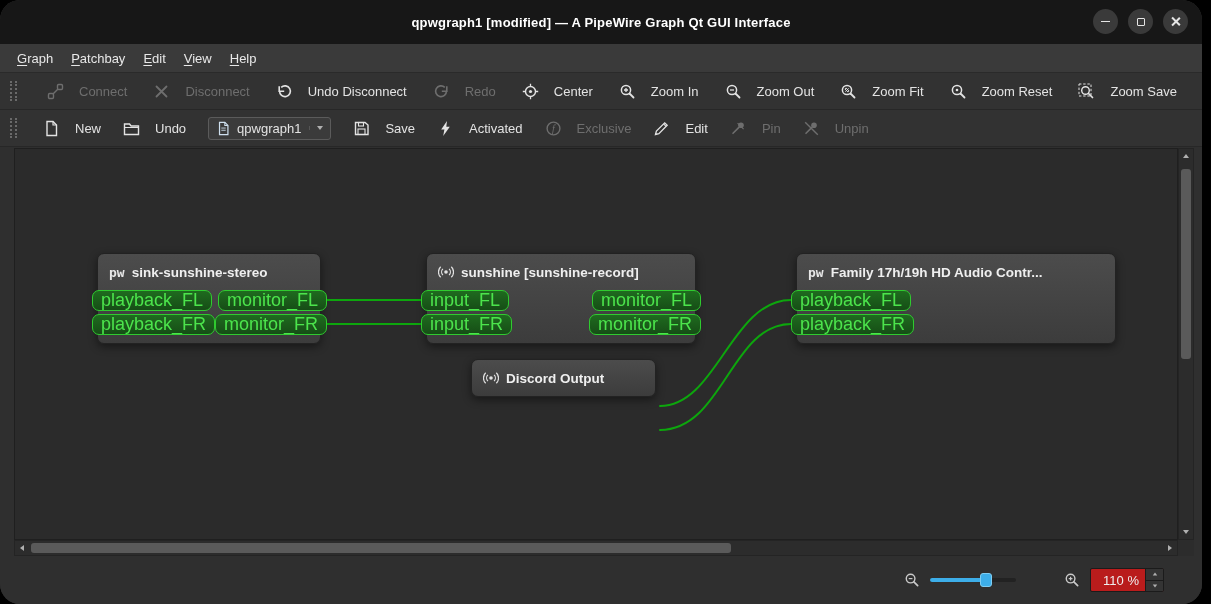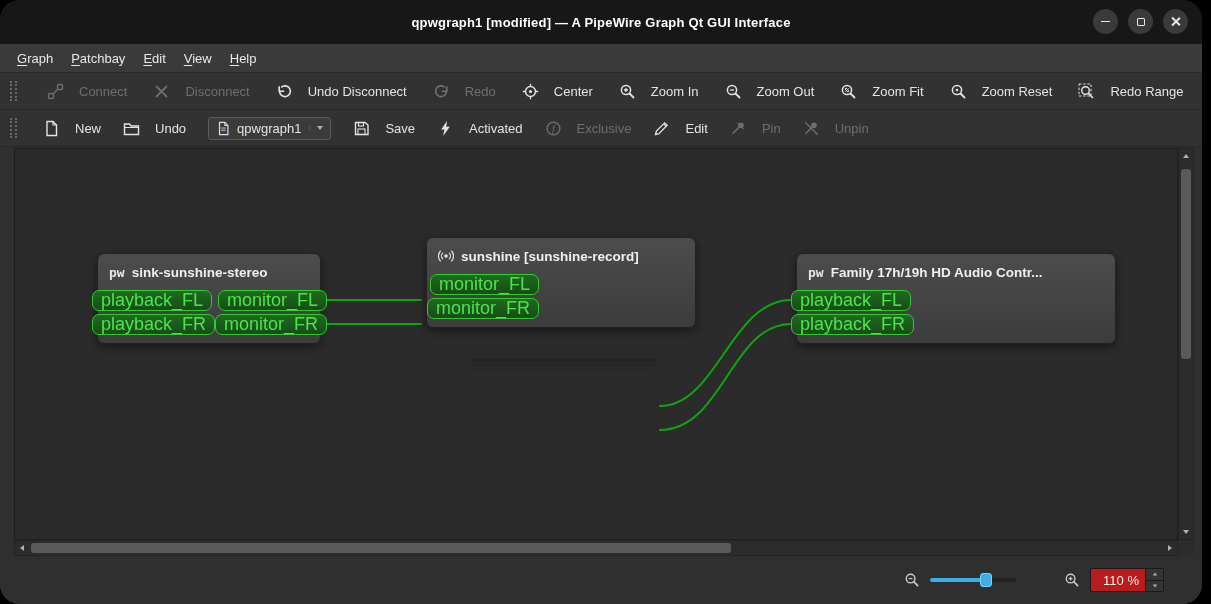--- a/index.html
+++ b/index.html
@@ -214,21 +214,21 @@
     </div>
 
     <div class="tbtn">
       <span class="ticon">
           <svg width="17" height="17" viewBox="0 0 17 17">
             <rect x="1" y="1" width="12" height="12" fill="none" stroke="currentColor" stroke-width="1" stroke-dasharray="2.4 1.8"></rect>
             <circle cx="7.5" cy="7.5" r="3.8" fill="none" stroke="currentColor" stroke-width="1.4"></circle>
             <line x1="10.5" y1="10.5" x2="14.5" y2="14.5" stroke="currentColor" stroke-width="1.7" stroke-linecap="round"></line>
           </svg>
         </span>
-      <span>Redo Range</span>
+      <span>Zoom Save</span>
     </div>
   </div>
 
   <div class="toolbar" id="tb2">
     <div class="grip"></div>
 
     <div class="tbtn">
       <span class="ticon">
           <svg width="17" height="17" viewBox="0 0 17 17">
             <path d="M4 1.5h6l3.5 3.5v10.5H4z" fill="none" stroke="currentColor" stroke-width="1.4"></path>
@@ -346,32 +346,36 @@
             <div class="port">playback_FL</div>
             <div class="port">playback_FR</div>
           </div>
           <div class="pcol out">
             <div class="port">monitor_FL</div>
             <div class="port">monitor_FR</div>
           </div>
         </div>
       </div>
 
-      <div class="node" style="left:411px;top:88px;width:270px">
+      <div class="node" style="left:411px;top:104px;width:270px">
         <div class="node-header">
           <span class="ticon">
               <svg width="16" height="16" viewBox="0 0 16 16">
                 <circle cx="8" cy="8" r="1.8" fill="#e2e2e2"></circle>
                 <path d="M4.9 4.9a4.4 4.4 0 0 0 0 6.2M11.1 4.9a4.4 4.4 0 0 1 0 6.2" fill="none" stroke="#e2e2e2" stroke-width="1.2"></path>
                 <path d="M2.7 2.7a7.4 7.4 0 0 0 0 10.6M13.3 2.7a7.4 7.4 0 0 1 0 10.6" fill="none" stroke="#e2e2e2" stroke-width="1.2"></path>
               </svg>
             </span>
           <span>sunshine [sunshine-record]</span>
         </div>
         <div class="ports">
+          <div class="pcol in">
+            <div class="port">input_FL</div>
+            <div class="port">input_FR</div>
+          </div>
           <div class="pcol out">
             <div class="port">monitor_FL</div>
             <div class="port">monitor_FR</div>
           </div>
         </div>
       </div>
 
       <div class="node" style="left:781px;top:104px;width:320px">
         <div class="node-header">
           <span class="pwico">pw</span>
@@ -380,20 +384,30 @@
         <div class="ports">
           <div class="pcol in">
             <div class="port">playback_FL</div>
             <div class="port">playback_FR</div>
           </div>
           <div class="pcol out"></div>
         </div>
       </div>
 
       <div class="node" style="left:456px;top:210px;width:185px">
+        <div class="node-header">
+          <span class="ticon">
+              <svg width="16" height="16" viewBox="0 0 16 16">
+                <circle cx="8" cy="8" r="1.8" fill="#e2e2e2"></circle>
+                <path d="M4.9 4.9a4.4 4.4 0 0 0 0 6.2M11.1 4.9a4.4 4.4 0 0 1 0 6.2" fill="none" stroke="#e2e2e2" stroke-width="1.2"></path>
+                <path d="M2.7 2.7a7.4 7.4 0 0 0 0 10.6M13.3 2.7a7.4 7.4 0 0 1 0 10.6" fill="none" stroke="#e2e2e2" stroke-width="1.2"></path>
+              </svg>
+            </span>
+          <span>Discord Output</span>
+        </div>
       </div>
 
     </div>
 
     <div class="vscroll">
       <div class="sarrow" style="left:0;top:0">
           <span class="tri-up"></span>
         </div>
       <div class="vthumb"></div>
       <div class="sarrow" style="left:0;bottom:0">

